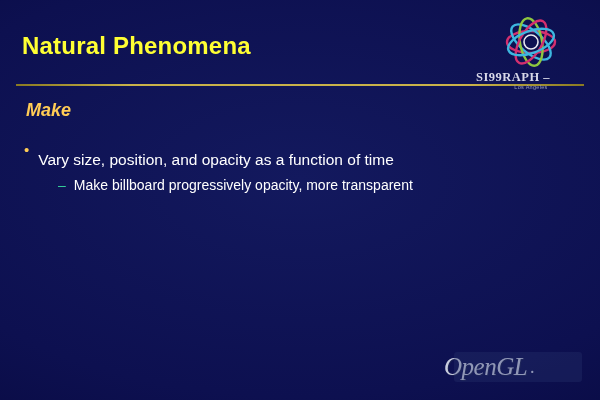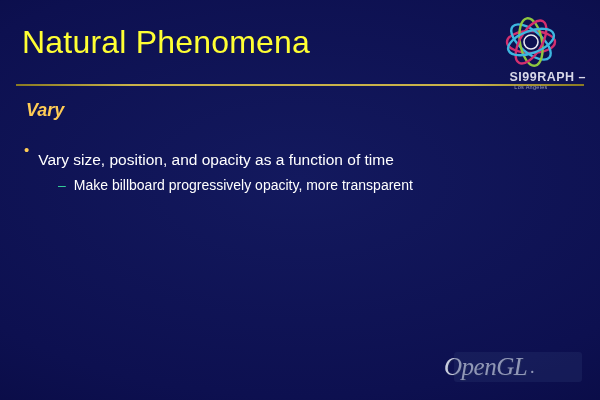--- a/index.html
+++ b/index.html
@@ -13,24 +13,24 @@
     height: 400px;
     overflow: hidden;
     background: radial-gradient(ellipse 150% 120% at 50% 45%, #13195e 0%, #0d1050 45%, #06073a 80%, #03042a 100%);
     font-family: "Liberation Sans", sans-serif;
   }
 
   
   .title {
     position: absolute;
     left: 22px;
-    top: 24px;
+    top: 32px;
     color: #ffff33;
-    font-size: 32px;
-    font-weight: normal;
+    font-size: 24px;
+    font-weight: bold;
     letter-spacing: 0.2px;
     white-space: nowrap;
   }
 
   .title-rule {
     position: absolute;
     left: 16px;
     top: 84px;
     width: 568px;
     height: 2px;
@@ -97,26 +97,27 @@
     top: 14px;
     width: 110px;
     height: 86px;
   }
   .siggraph svg { display: block; }
   .sig-word {
     position: absolute;
     left: 0;
     top: 56px;
     width: 110px;
-    text-align: right;
+    text-align: left;
     color: #d8d8e8;
     font-size: 12.5px;
     font-weight: bold;
     letter-spacing: 0.5px;
     white-space: nowrap;
+    font-family: Liberation Serif, serif;
   }
   .sig-sub {
     position: absolute;
     left: 0;
     top: 70px;
     width: 110px;
     text-align: center;
     color: #9aa0c0;
     font-size: 5.5px;
     letter-spacing: 0.3px;
@@ -158,21 +159,21 @@
   }
 </style>
 </head>
 <body>
 
 <div class="slide">
 
   <div class="title">Natural Phenomena</div>
   <div class="title-rule"></div>
 
-  <div class="subhead">Vary</div>
+  <div class="subhead">Make</div>
 
   <div class="bullet1">
     <span class="dot">•</span>
     <span class="txt">Vary size, position, and opacity as a function of time</span>
   </div>
 
   <div class="bullet2">
     <span class="dash">–</span>
     <span class="txt">Make billboard progressively opacity, more transparent</span>
   </div>

